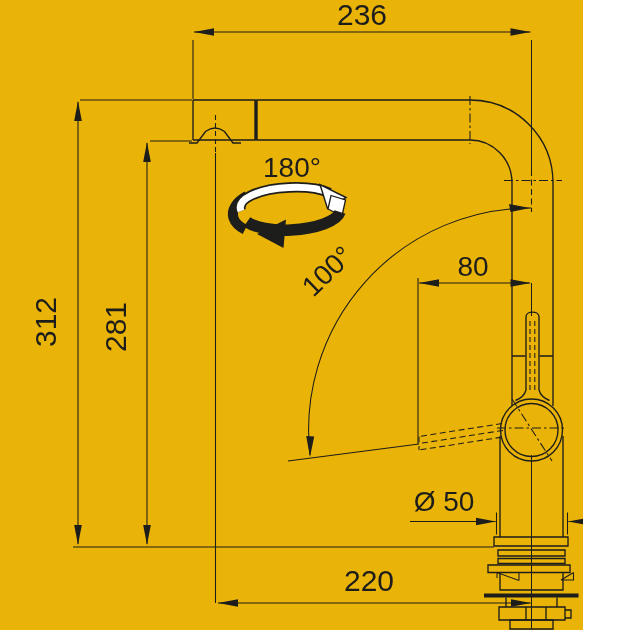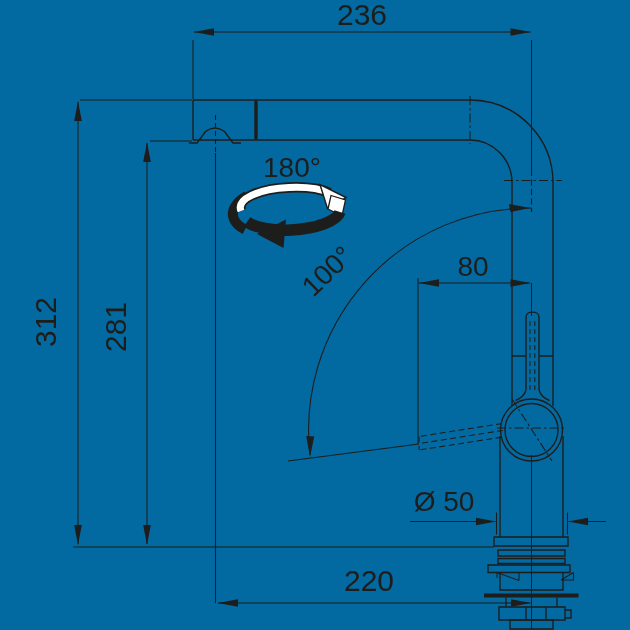--- a/index.html
+++ b/index.html
@@ -1,16 +1,16 @@
 <!DOCTYPE html>
 <html><head>
 <meta charset="utf-8">
 <style>
   html,body{margin:0;padding:0;background:#fff;}
-  .canvas{position:relative;width:630px;height:630px;background:#0369a1;overflow:hidden;}
+  .canvas{position:relative;width:583px;height:630px;background:#eab308;overflow:hidden;}
   svg{position:absolute;left:0;top:0;}
   .stroke{stroke:#1d1d1b;fill:none;stroke-width:1.35;}
   .thin{stroke:#1d1d1b;fill:none;stroke-width:1.05;}
   .thick{stroke:#1d1d1b;fill:none;stroke-width:3.4;}
   .bar{stroke:#1d1d1b;fill:none;stroke-width:4.2;}
   .dash{stroke-dasharray:6 3.5;}
   .dashdot{stroke-dasharray:9 3 2.5 3;}
   .cdash{stroke-dasharray:5 3;}
   .head{fill:#1d1d1b;stroke:none;}
   .dim{font-family:"Liberation Sans","DejaVu Sans",sans-serif;fill:#1d1d1b;}

